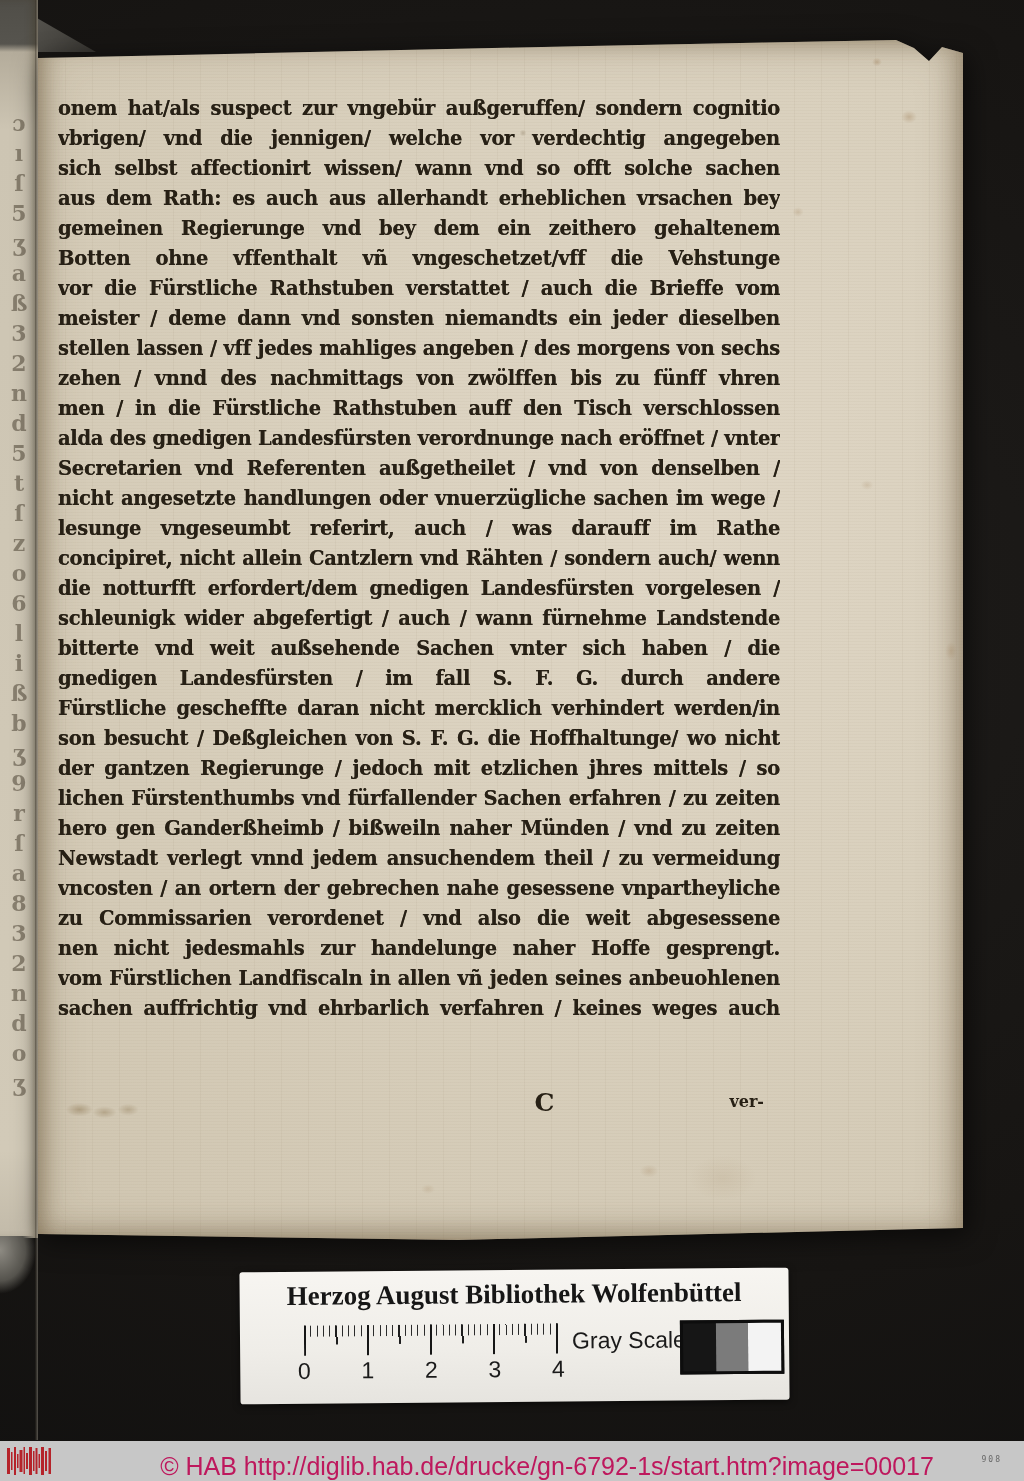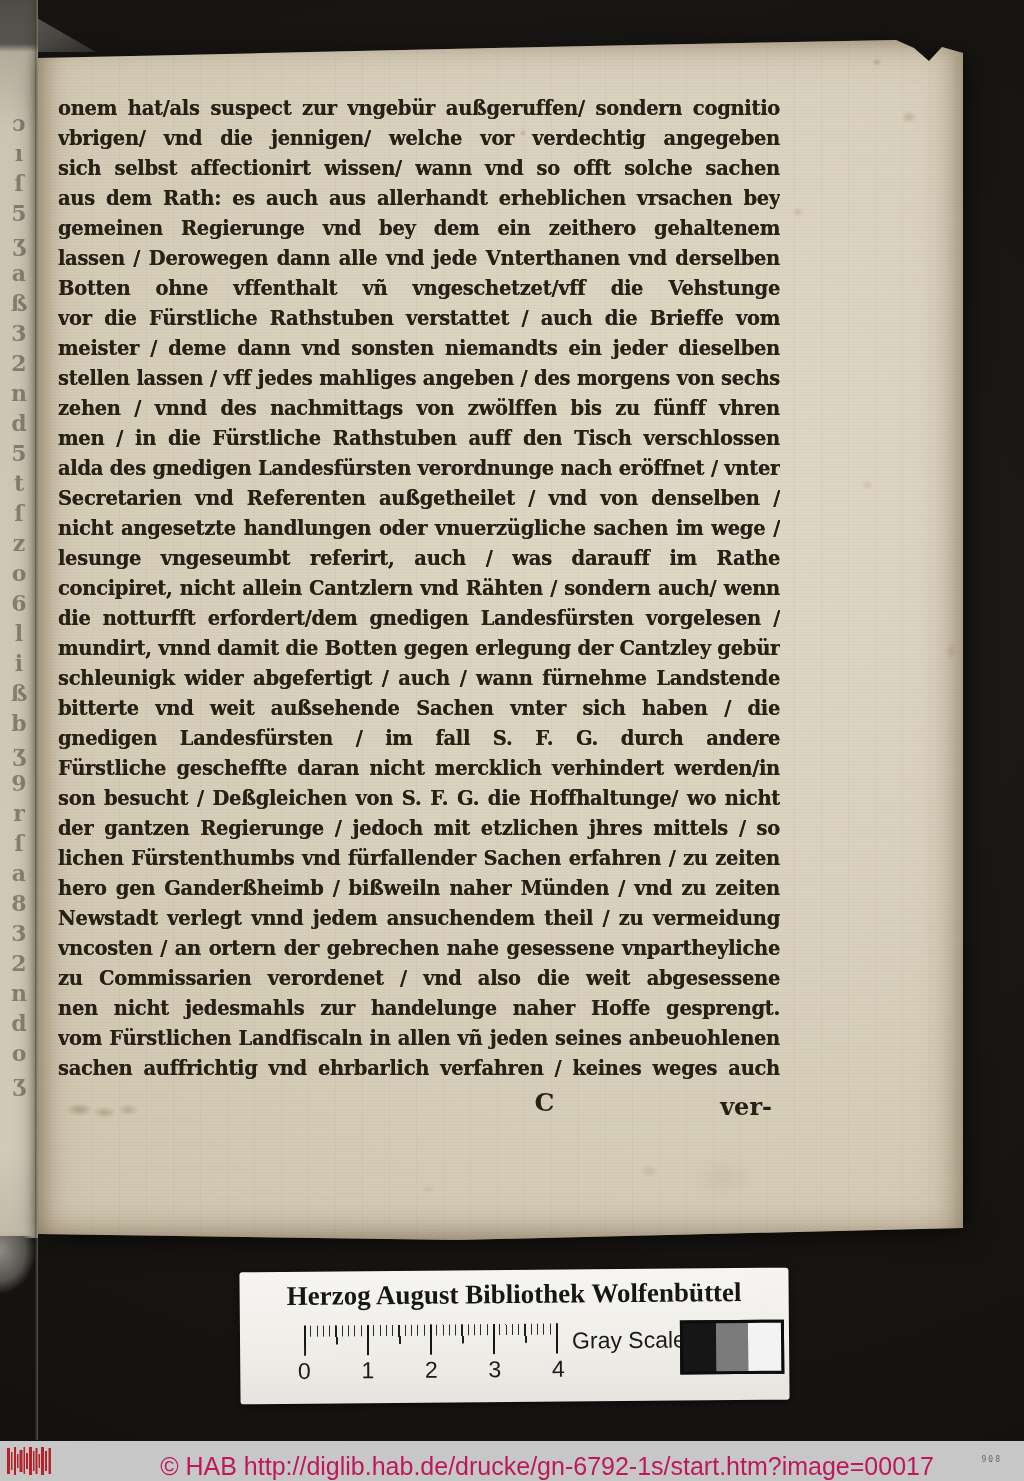--- a/index.html
+++ b/index.html
@@ -43,21 +43,21 @@
   .s9{left:480px;top:88px;width:10px;height:10px;background:radial-gradient(closest-side,rgba(90,70,40,.25),rgba(90,70,40,0) 70%);}
   .s10{left:640px;top:1108px;width:90px;height:60px;background:radial-gradient(closest-side,rgba(140,110,70,.1),rgba(140,110,70,0) 75%);}
 
   .textblock{position:absolute;left:20px;top:55px;width:722px;}
   .line{height:30px;overflow:hidden;text-align:justify;text-align-last:justify;
     font-family:"DejaVu Serif",serif;font-weight:700;font-size:19.5px;line-height:28px;
     color:#272015;letter-spacing:-0.3px;text-shadow:0 0 .6px rgba(39,32,21,.8);}
   .sig-row{position:absolute;left:20px;top:1048px;width:722px;height:32px;
     font-family:"DejaVu Serif",serif;font-weight:700;color:#272015;}
   .sig{position:absolute;left:66%;top:0;font-size:25px;}
-  .catch{position:absolute;right:8px;top:4px;font-size:24px;}
+  .catch{position:absolute;right:16px;top:4px;font-size:16px;}
   .ghost{position:absolute;left:28px;top:1058px;width:74px;height:26px;
     background:radial-gradient(18px 9px at 18% 45%,rgba(125,100,60,.4),rgba(125,100,60,0) 75%),
                radial-gradient(16px 8px at 52% 55%,rgba(125,100,60,.33),rgba(125,100,60,0) 75%),
                radial-gradient(14px 8px at 84% 45%,rgba(125,100,60,.3),rgba(125,100,60,0) 75%);
     filter:blur(.7px);}
 
   
   .card{position:absolute;left:240px;top:1270px;width:549px;height:132px;
     background:linear-gradient(180deg,#f7f5f1 0%,#efede8 60%,#e6e4df 100%);
     border-radius:3px;transform:rotate(-0.5deg);box-shadow:0 2px 7px rgba(0,0,0,.55);}
@@ -149,34 +149,32 @@
       <i class="spot s8"></i>
       <i class="spot s9"></i>
       <i class="spot s10"></i>
 
       <div class="textblock">
           <div class="line">onem hat/als suspect zur vngebür außgeruffen/ sondern cognitio bey dz</div>
           <div class="line">vbrigen/ vnd die jennigen/ welche vor verdechtig angegeben werden / oder</div>
           <div class="line">sich selbst affectionirt wissen/ wann vnd so offt solche sachen vorkommen/</div>
           <div class="line">aus dem Rath: es auch aus allerhandt erheblichen vrsachen bey einer all-</div>
           <div class="line">gemeinen Regierunge vnd bey dem ein zeithero gehaltenem gebrauche ge-</div>
-          <div class="line">lassen / Derowegen dann alle vnd jede Vnterthanen vnd derselben</div>
           <div class="line">Botten ohne vffenthalt vñ vngeschetzet/vff die Vehstunge Wulffenbüttel</div>
           <div class="line">vor die Fürstliche Rathstuben verstattet / auch die Brieffe vom Botten-</div>
           <div class="line">meister / deme dann vnd sonsten niemandts ein jeder dieselben wirdet zu-</div>
           <div class="line">stellen lassen / vff jedes mahliges angeben / des morgens von sechs bis zu</div>
           <div class="line">zehen / vnnd des nachmittags von zwölffen bis zu fünff vhren angenom-</div>
           <div class="line">men / in die Fürstliche Rathstuben auff den Tisch verschlossen gebracht/</div>
           <div class="line">alda des gnedigen Landesfürsten verordnunge nach eröffnet / vnter die</div>
           <div class="line">Secretarien vnd Referenten außgetheilet / vnd von denselben / wann</div>
           <div class="line">nicht angesetzte handlungen oder vnuerzügliche sachen im wege / nach ver-</div>
           <div class="line">lesunge vngeseumbt referirt, auch / was darauff im Rathe geschlossen/</div>
           <div class="line">concipiret, nicht allein Cantzlern vnd Rähten / sondern auch/ wenn es</div>
           <div class="line">die notturfft erfordert/dem gnedigen Landesfürsten vorgelesen / folgents</div>
-          <div class="line">mundirt, vnnd damit die Botten gegen erlegung der Cantzley gebür</div>
           <div class="line">schleunigk wider abgefertigt / auch / wann fürnehme Landstende sehr ver-</div>
           <div class="line">bitterte vnd weit außsehende Sachen vnter sich haben / die audientz vom</div>
           <div class="line">gnedigen Landesfürsten / im fall S. F. G. durch andere hochwichtige</div>
           <div class="line">Fürstliche gescheffte daran nicht mercklich verhindert werden/in der Per-</div>
           <div class="line">son besucht / Deßgleichen von S. F. G. die Hoffhaltunge/ wo nicht mit</div>
           <div class="line">der gantzen Regierunge / jedoch mit etzlichen jhres mittels / so dieses löb-</div>
           <div class="line">lichen Fürstenthumbs vnd fürfallender Sachen erfahren / zu zeiten an-</div>
           <div class="line">hero gen Ganderßheimb / bißweiln naher Münden / vnd zu zeiten naher</div>
           <div class="line">Newstadt verlegt vnnd jedem ansuchendem theil / zu vermeidung grosser</div>
           <div class="line">vncosten / an ortern der gebrechen nahe gesessene vnpartheyliche personen</div>

